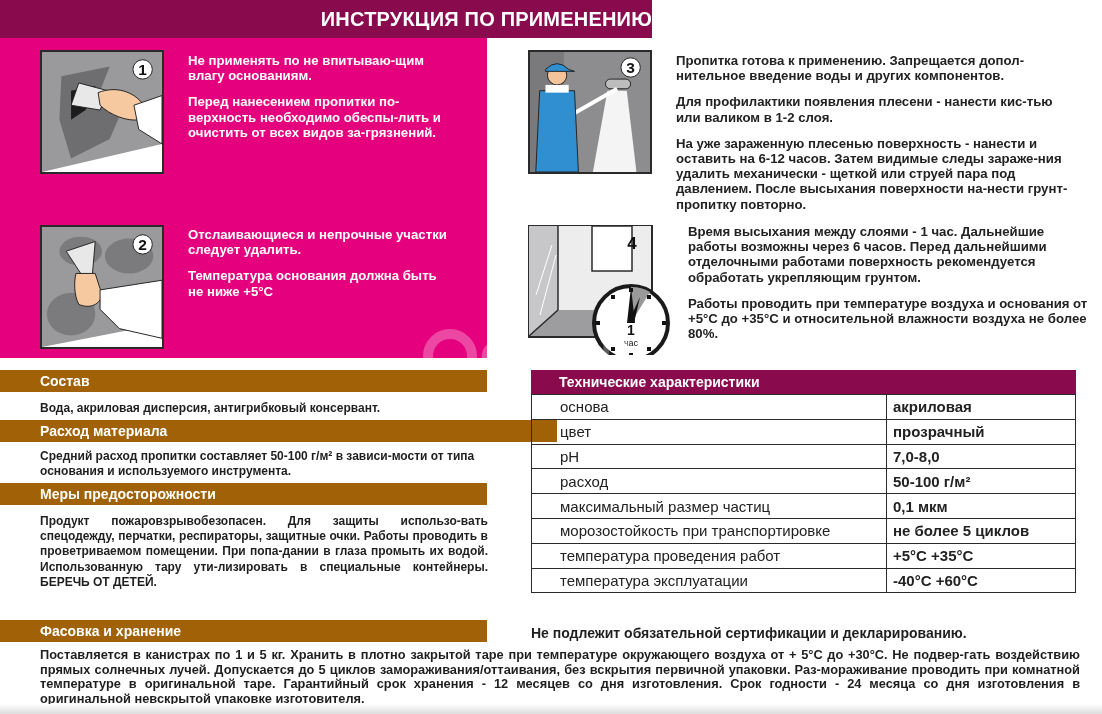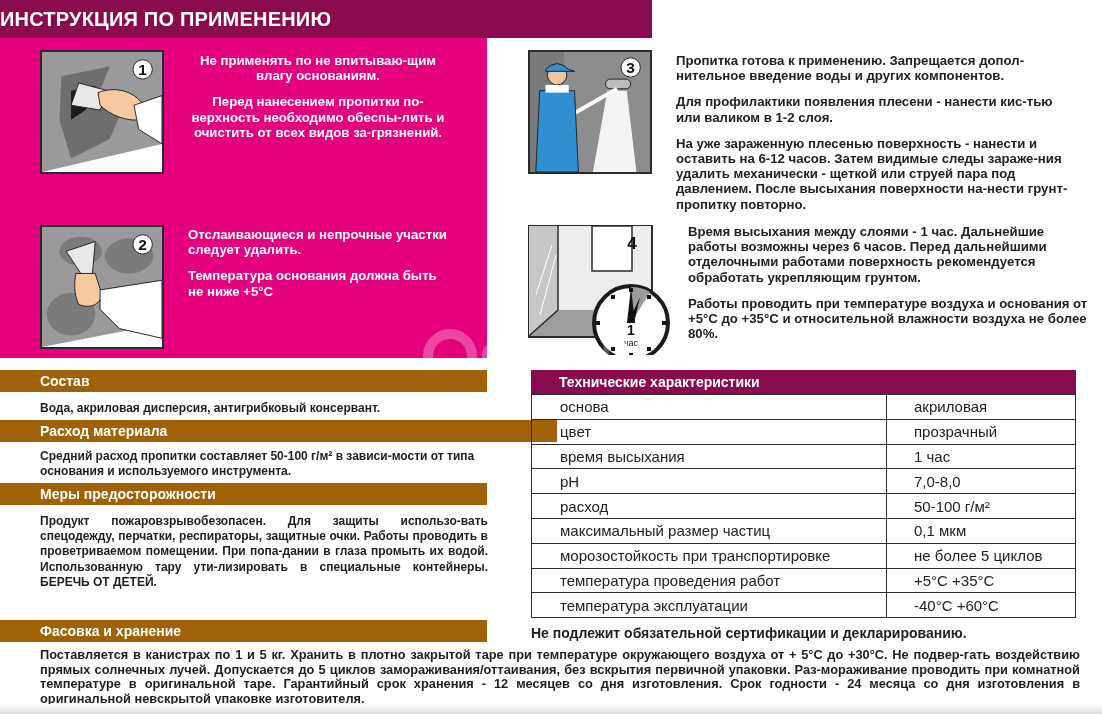--- a/index.html
+++ b/index.html
@@ -3,21 +3,21 @@
 <meta charset="utf-8">
 <style>
   * { box-sizing: border-box; margin: 0; padding: 0; }
   html, body { width: 1102px; height: 714px; background: #ffffff; overflow: hidden; }
   body { position: relative; font-family: "Liberation Sans", sans-serif; color: #1a1a1a; }
 
   .abs { position: absolute; }
 
   
   .title-bar { left: 0; top: 0; width: 652px; height: 38px; background: #8a0a4e; }
-  .title-text { left: 0; top: 0; width: 652px; height: 38px; line-height: 38px; text-align: left;
+  .title-text { left: 0; top: 0; width: 652px; height: 38px; line-height: 38px; text-align: right;
     color: #ffffff; font-weight: bold; font-size: 20px; letter-spacing: 0.2px; }
 
   
   .pink-panel { left: 0; top: 38px; width: 487px; height: 320px; background: #e5007e; }
 
   
   .illus { border: 2px solid #2a2a2a; background: #9a9a9c; overflow: hidden; }
   .illus svg { display: block; width: 100%; height: 100%; }
 
   .step-text { font-size: 13.2px; font-weight: bold; line-height: 15.2px; }
@@ -30,21 +30,21 @@
   .body-text { font-size: 12px; font-weight: bold; line-height: 15.2px; color: #1f1f1f; }
 
   
   .tech-wrap { left: 531px; top: 370px; width: 545px; }
   .tech-header { background: #8a0a4e; color: #fff; font-weight: bold; font-size: 14px;
     height: 24px; line-height: 24px; padding-left: 28px; }
   table.tech { width: 545px; border-collapse: collapse; }
   table.tech td { border: 1.5px solid #2a2a2a; height: 24.8px; font-size: 15px; color: #222;
     vertical-align: middle; }
   table.tech td.k { width: 355px; padding-left: 28px; }
-  table.tech td.v { padding-left: 27px; }
+  table.tech td.v { padding-left: 6px; font-weight: bold; }
 
   .watermark { left: 420px; top: 318px; width: 280px; height: 75px; opacity: 0.28; pointer-events: none; }
 
   .bottom-fade { left: 0; top: 704px; width: 1102px; height: 10px; background: linear-gradient(#ffffff, #dcdcdc); }
 </style>
 </head>
 <body>
 
 <div class="abs title-bar"></div>
 <div class="abs title-text">ИНСТРУКЦИЯ ПО ПРИМЕНЕНИЮ</div>
@@ -57,21 +57,21 @@
     <polygon points="20,25 70,15 60,40 85,55 70,90 30,110 18,70" fill="#6e6e70"></polygon>
     <polygon points="30,40 55,35 45,60 30,70" fill="#1c1c1c"></polygon>
     <polygon points="0,124 124,95 124,124" fill="#ffffff"></polygon>
     <polygon points="38,32 68,40 60,60 30,55" fill="#e8e8e8" stroke="#222" stroke-width="1"></polygon>
     <path d="M58,42 C75,35 95,40 105,55 L100,70 C88,72 70,65 60,55 Z" fill="#f6c9a0" stroke="#222" stroke-width="1"></path>
     <path d="M95,55 L124,45 L124,95 L100,80 Z" fill="#ffffff" stroke="#222" stroke-width="1"></path>
     <circle cx="104" cy="18" r="10" fill="#fff" stroke="#222" stroke-width="1"></circle>
     <text x="104" y="24" text-anchor="middle" font-family="Liberation Sans, sans-serif" font-weight="bold" font-size="16" fill="#111">1</text>
   </svg>
 </div>
-<div class="abs step-text pink-text" style="left:188px;top:53px;width:260px;text-align:center;">
+<div class="abs step-text pink-text" style="left:188px;top:53px;width:260px;">
   <p>Не применять по не впитываю-щим влагу основаниям.</p>
   <p>Перед нанесением пропитки по-верхность необходимо обеспы-лить и очистить от всех видов за-грязнений.</p>
 </div>
 
 <div class="abs illus" style="left:40px;top:225px;width:124px;height:124px;">
   <svg viewBox="0 0 124 124">
     <rect width="124" height="124" fill="#9a9a9c"></rect>
     <ellipse cx="90" cy="30" rx="25" ry="18" fill="#7b7b7d"></ellipse>
     <ellipse cx="30" cy="90" rx="25" ry="22" fill="#7b7b7d"></ellipse>
     <ellipse cx="40" cy="25" rx="22" ry="15" fill="#7b7b7d"></ellipse>
@@ -168,24 +168,20 @@
     <tbody id="tech-body">
         <tr>
           <td class="k">основа</td>
           <td class="v">акриловая</td>
         </tr>
         <tr>
           <td class="k">цвет</td>
           <td class="v">прозрачный</td>
         </tr>
         <tr>
-          <td class="k">время высыхания</td>
-          <td class="v">1 час</td>
-        </tr>
-        <tr>
           <td class="k">pH</td>
           <td class="v">7,0-8,0</td>
         </tr>
         <tr>
           <td class="k">расход</td>
           <td class="v">50-100 г/м²</td>
         </tr>
         <tr>
           <td class="k">максимальный размер частиц</td>
           <td class="v">0,1 мкм</td>

